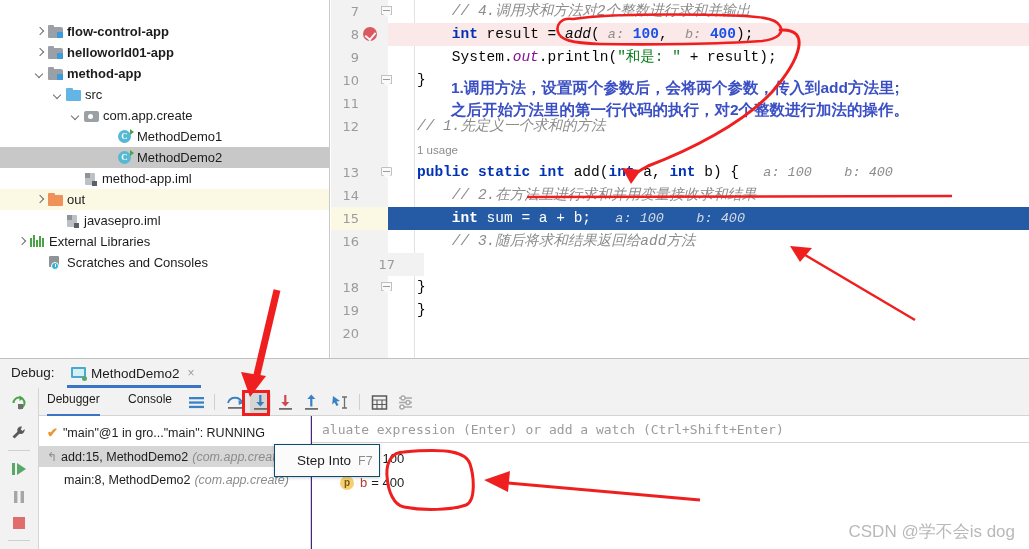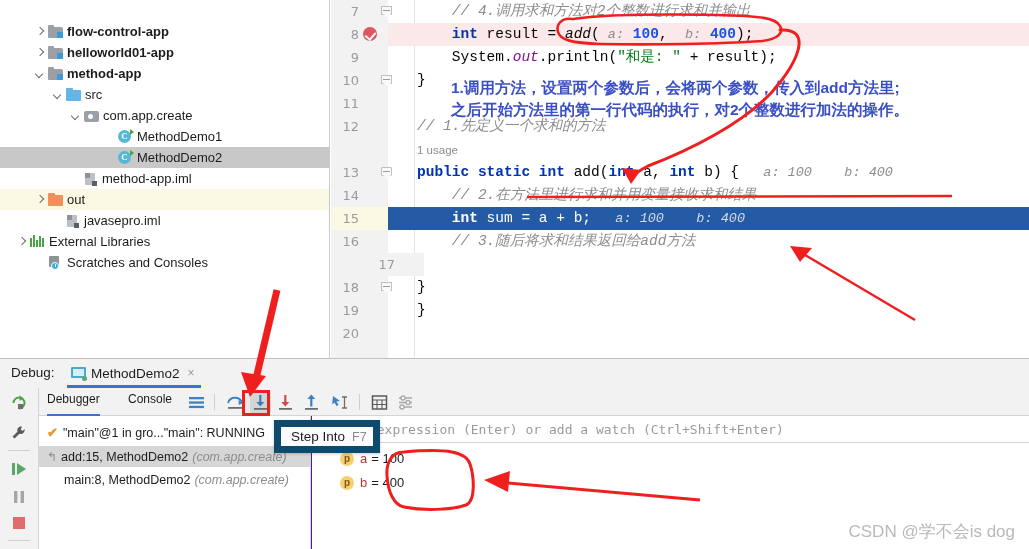--- a/index.html
+++ b/index.html
@@ -680,23 +680,23 @@
       <div class="var-row" style="top:59px;">
         <span class="pbadge">p</span>
         <span class="vname">b</span>
         <span class="veq">= 400</span>
       </div>
     </div>
 
     <div id="watermark">CSDN @学不会is dog</div>
   </div>
 
-  <div id="tooltip" style="position:absolute;left:274px;top:420px;width:106px;height:33px;
-       background:#fbfbfb;border:7px solid #0c4a6e;box-shadow:0 1px 3px rgba(0,0,0,.2);
-       display:flex;align-items:center;padding-left:10px;z-index:35;">
+  <div id="tooltip" style="position:absolute;left:274px;top:444px;width:106px;height:33px;
+       background:#fbfbfb;border:1px solid #0c4a6e;box-shadow:0 1px 3px rgba(0,0,0,.2);
+       display:flex;align-items:center;padding-left:22px;z-index:35;">
     <span style="font-size:13.5px;color:#1c1c1c;">Step Into</span>
     <span style="font-size:12.5px;color:#8c8c8c;margin-left:7px;">F7</span>
   </div>
 
   <div id="stepinto-box"></div>
 
   <svg id="annot" viewBox="0 0 1029 549">
 
     <path d="M573 19 C560 17, 556 26, 558 32 C560 40, 572 43, 600 44
              C650 45, 720 44, 762 41 C778 39, 784 33, 780 26

